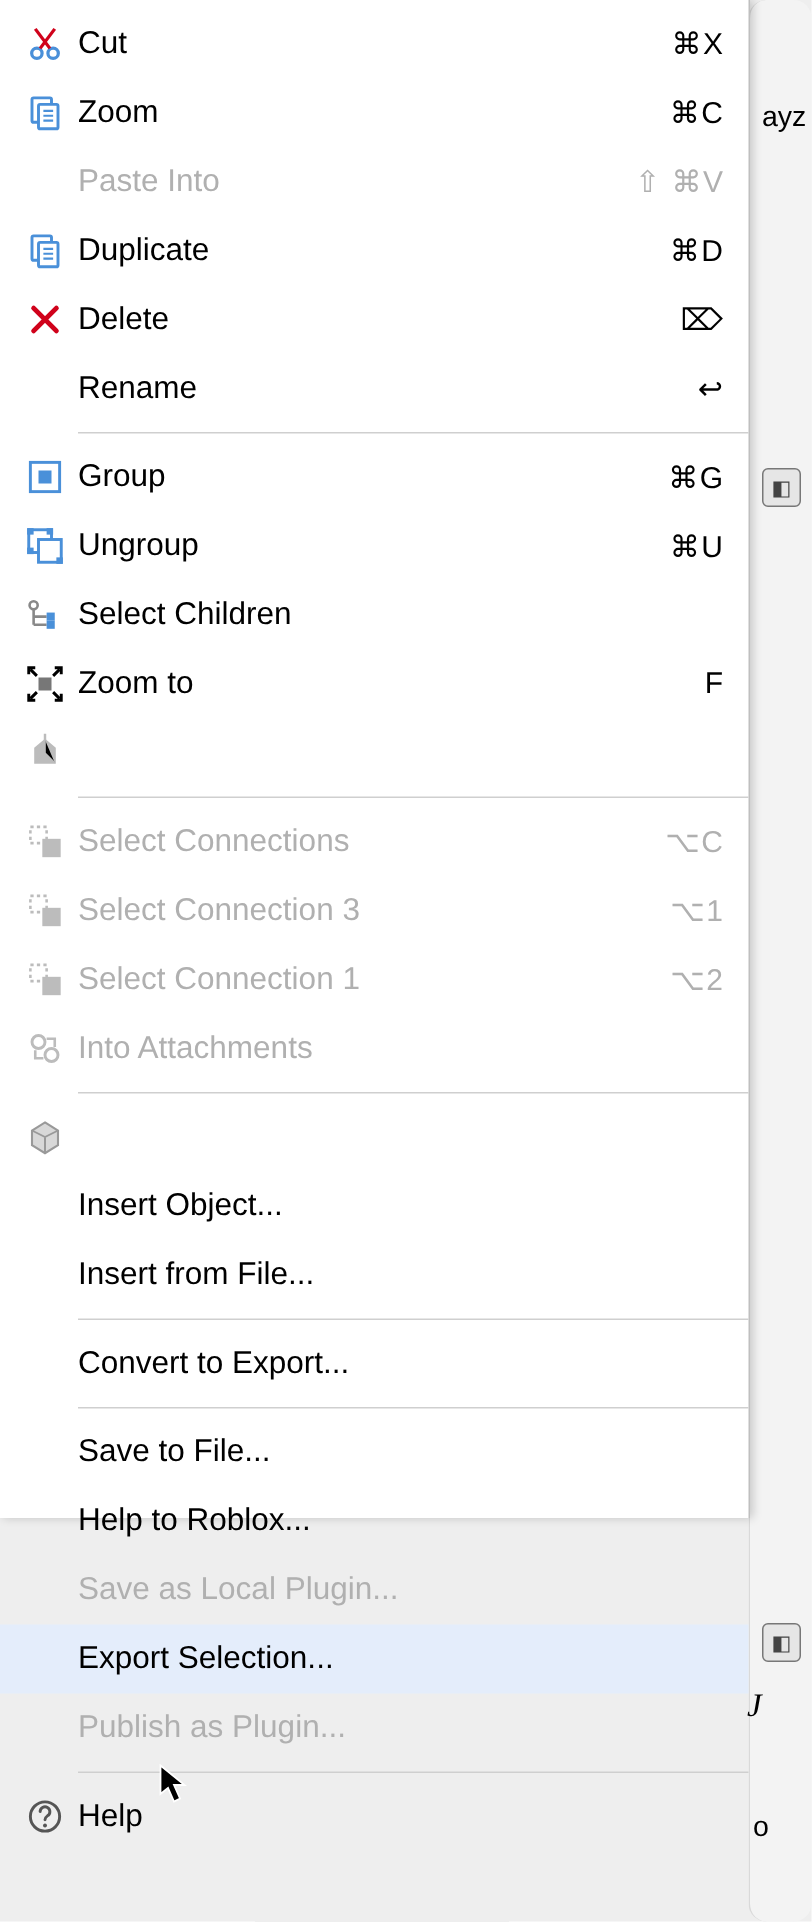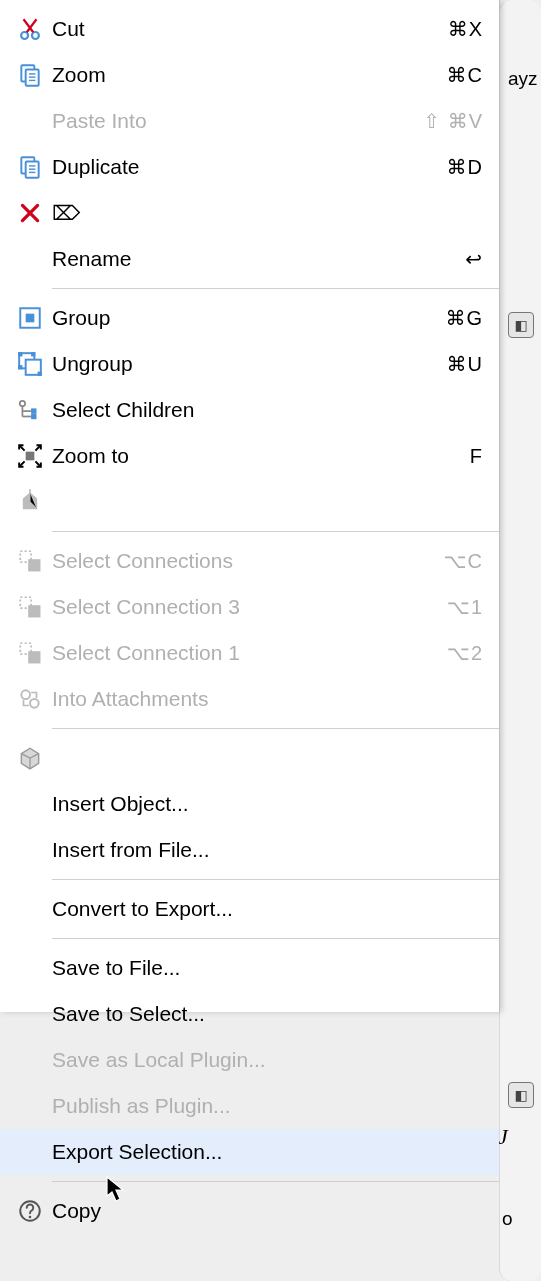--- a/index.html
+++ b/index.html
@@ -140,20 +140,21 @@
       <span class="label">Duplicate</span>
       <span class="shortcut">⌘D</span>
     </div>
     <div class="menu-item">
       <span class="icon">
         <svg viewBox="0 0 24 24">
           <line x1="5" y1="5" x2="19" y2="19" stroke="#d0021b" stroke-width="3" stroke-linecap="round"></line>
           <line x1="19" y1="5" x2="5" y2="19" stroke="#d0021b" stroke-width="3" stroke-linecap="round"></line>
         </svg>
       </span>
+      <span class="label">Delete</span>
       <span class="shortcut">⌦</span>
     </div>
     <div class="menu-item">
       <span class="icon"></span>
       <span class="label">Rename</span>
       <span class="shortcut">↩</span>
     </div>
     <div class="sep"></div>
     <div class="menu-item">
       <span class="icon">
@@ -276,42 +277,42 @@
       <span class="icon"></span>
       <span class="label">Convert to Export...</span>
     </div>
     <div class="sep"></div>
     <div class="menu-item">
       <span class="icon"></span>
       <span class="label">Save to File...</span>
     </div>
     <div class="menu-item">
       <span class="icon"></span>
-      <span class="label">Save to Select...</span>
+      <span class="label">Help to Roblox...</span>
     </div>
     <div class="menu-item disabled">
       <span class="icon"></span>
       <span class="label">Save as Local Plugin...</span>
     </div>
+    <div class="menu-item hovered">
+      <span class="icon"></span>
+      <span class="label">Export Selection...</span>
+    </div>
     <div class="menu-item disabled">
       <span class="icon"></span>
       <span class="label">Publish as Plugin...</span>
-    </div>
-    <div class="menu-item hovered">
-      <span class="icon"></span>
-      <span class="label">Export Selection...</span>
     </div>
     <div class="sep"></div>
     <div class="menu-item">
       <span class="icon">
         <svg viewBox="0 0 24 24">
           <circle cx="12" cy="12" r="9" fill="none" stroke="#555" stroke-width="1.8"></circle>
           <path d="M9 9 a3 3 0 1 1 4.5 2.6 c-1 0.7-1.5 1.4-1.5 2.4" fill="none" stroke="#555" stroke-width="1.8" stroke-linecap="round"></path>
           <circle cx="12" cy="17.5" r="1.2" fill="#555"></circle>
         </svg>
       </span>
-      <span class="label">Copy</span>
+      <span class="label">Help</span>
     </div>
   </div>
 
 <svg class="cursor" viewBox="0 0 20 26">
   <path d="M1 1 L1 20 L6 16 L10 25 L14 23 L10 14 L17 14 Z" fill="#000" stroke="#fff" stroke-width="1.2"></path>
 </svg>
 
 </body></html>

